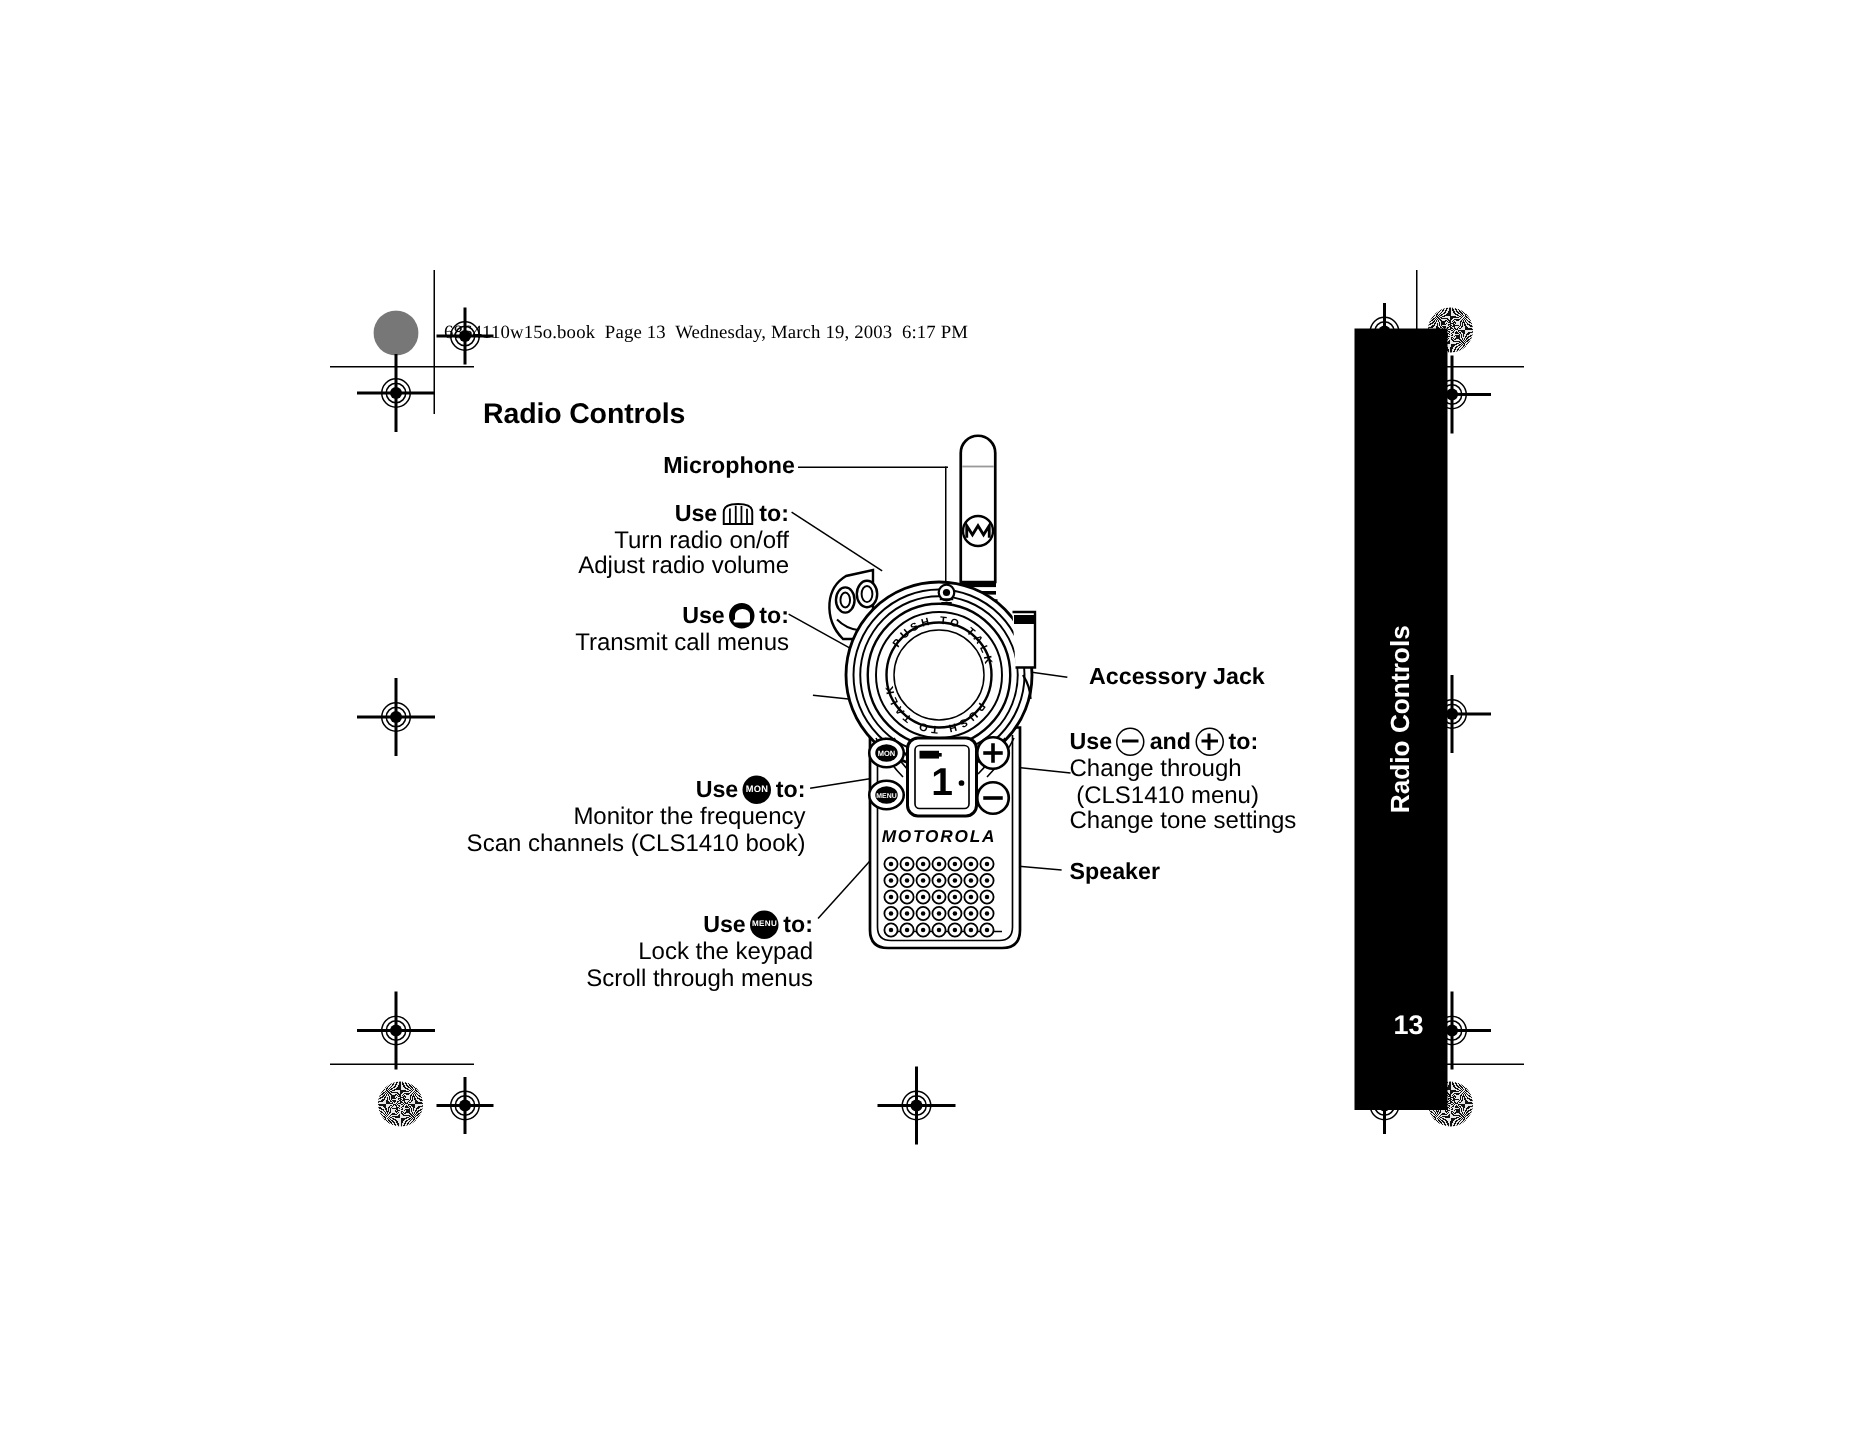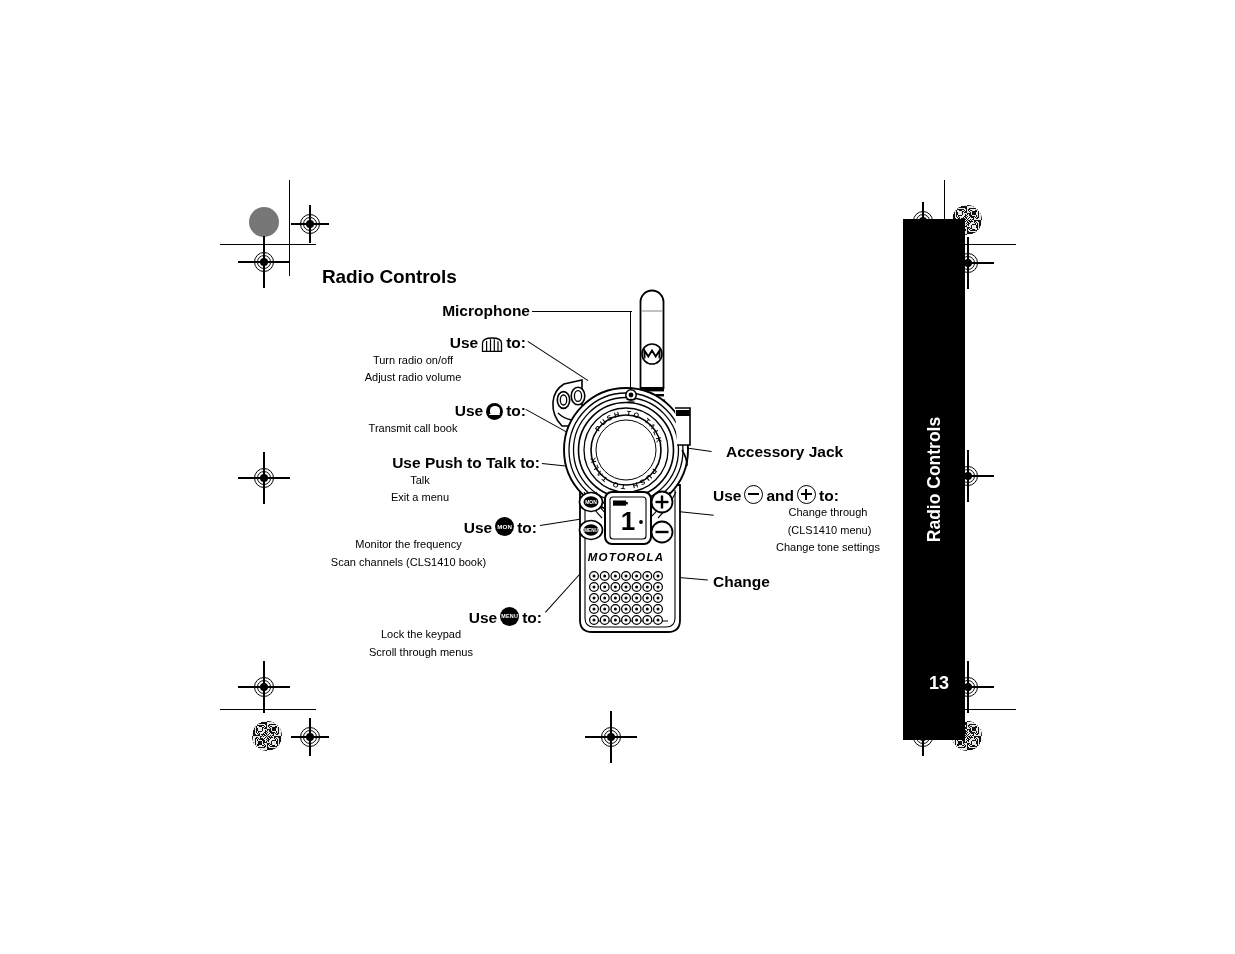--- a/index.html
+++ b/index.html
@@ -41,22 +41,22 @@
   }
 
   
   .page-title{
     position:absolute;left:322px;top:266px;
     font-size:19px;font-weight:bold;color:#000;letter-spacing:-0.1px;
   }
 
   
   .callout{position:absolute;color:#000;line-height:17.5px;}
-  .callout .hd{font-weight:bold;font-size:15.5px;white-space:nowrap;display:flex;align-items:flex-end;gap:3px;}
-  .callout .ln{font-size:11px;white-space:nowrap;text-align:center;}
+  .callout .hd{font-weight:bold;font-size:15.5px;white-space:nowrap;display:flex;align-items:center;gap:3px;}
+  .callout .ln{font-size:16px;white-space:nowrap;}
   .callout.right-al{text-align:right;}
   .callout.right-al .hd{justify-content:flex-end;}
   .callout.left-al{text-align:left;}
 
   
   .ic{display:inline-block;vertical-align:middle;position:relative;}
 
   .ic-volume{width:22px;height:15px;}
   .ic-volume svg{display:block;}
 
@@ -195,20 +195,21 @@
   <div class="cropline h" style="left:944px;top:709px;width:72px;"></div>
   <div class="regmark short" style="left:906px;top:720px;">
     <span class="vl"></span>
       <span class="hl"></span>
       <span class="ring"></span>
       <span class="ring2"></span>
       <span class="dot"></span>
   </div>
   <div class="halftone fine" style="left:952px;top:721px;"></div>
 
+  <div class="runhead">6864110w15o.book  Page 13  Wednesday, March 19, 2003  6:17 PM</div>
 
   <div class="page-title">Radio Controls</div>
 
   <div class="leader" style="left:532px;top:311px;width:100px;"></div>
   <div class="leader" style="left:631px;top:311px;width:91px;transform:rotate(90deg);"></div>
 
   <div class="leader" style="left:528px;top:341px;width:72px;transform:rotate(33deg);"></div>
 
   <div class="leader" style="left:526px;top:409px;width:66px;transform:rotate(29deg);"></div>
 
@@ -247,30 +248,23 @@
     <div class="ln">Turn radio on/off</div>
     <div class="ln">Adjust radio volume</div>
   </div>
 
   <div class="callout right-al" style="left:300px;top:402px;width:226px;">
     <div class="hd">
       <span>Use</span>
       <span class="ic ic-call"></span>
       <span>to:</span>
     </div>
-    <div class="ln">Transmit call book</div>
-  </div>
-
-  <div class="callout right-al" style="left:300px;top:454px;width:240px;">
-    <div class="hd">
-      <span>Use Push to Talk to:</span>
-    </div>
-    <div class="ln">Talk</div>
-    <div class="ln">Exit a menu</div>
-  </div>
+    <div class="ln">Transmit call menus</div>
+  </div>
+
 
   <div class="callout right-al" style="left:280px;top:517px;width:257px;">
     <div class="hd">
       <span>Use</span>
       <span class="ic-btn">MON</span>
       <span>to:</span>
     </div>
     <div class="ln">Monitor the frequency</div>
     <div class="ln">Scan channels (CLS1410 book)</div>
   </div>
@@ -299,21 +293,21 @@
       <span class="ic-plus"></span>
       <span>to:</span>
     </div>
     <div class="ln">Change through</div>
     <div class="ln" style="white-space:pre;"> (CLS1410 menu)</div>
     <div class="ln">Change tone settings</div>
   </div>
 
   <div class="callout left-al" style="left:713px;top:573px;width:200px;">
     <div class="hd">
-      <span>Change</span>
+      <span>Speaker</span>
     </div>
   </div>
 
   <div class="radio">
     <svg width="180" height="370" viewBox="0 0 180 370">
       <defs>
         <path id="pttArcTop" d="M 55 167 a 31 31 0 0 1 62 0"></path>
         <path id="pttArcBot" d="M 117 173 a 31 31 0 0 1 -62 0"></path>
       </defs>
 

